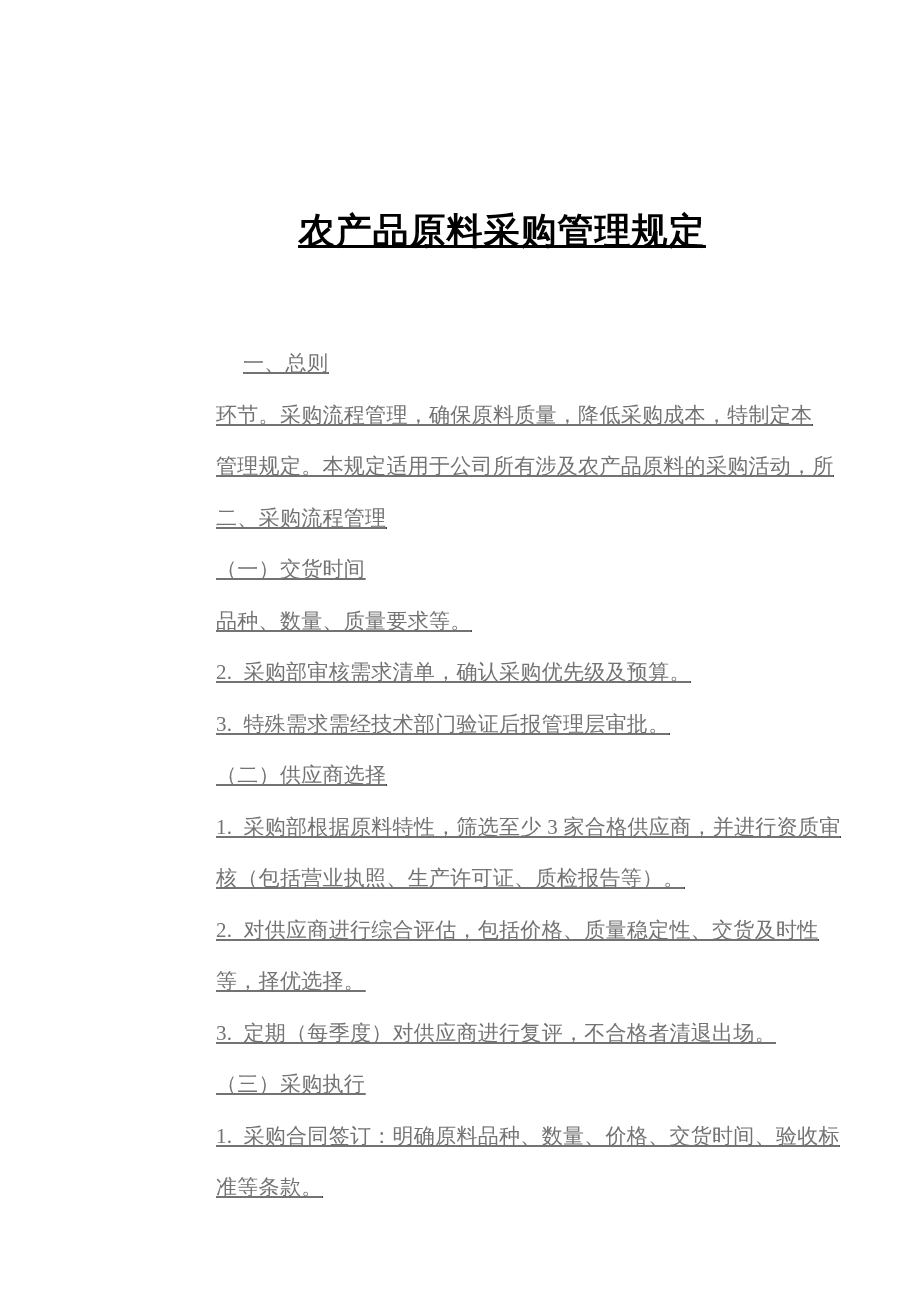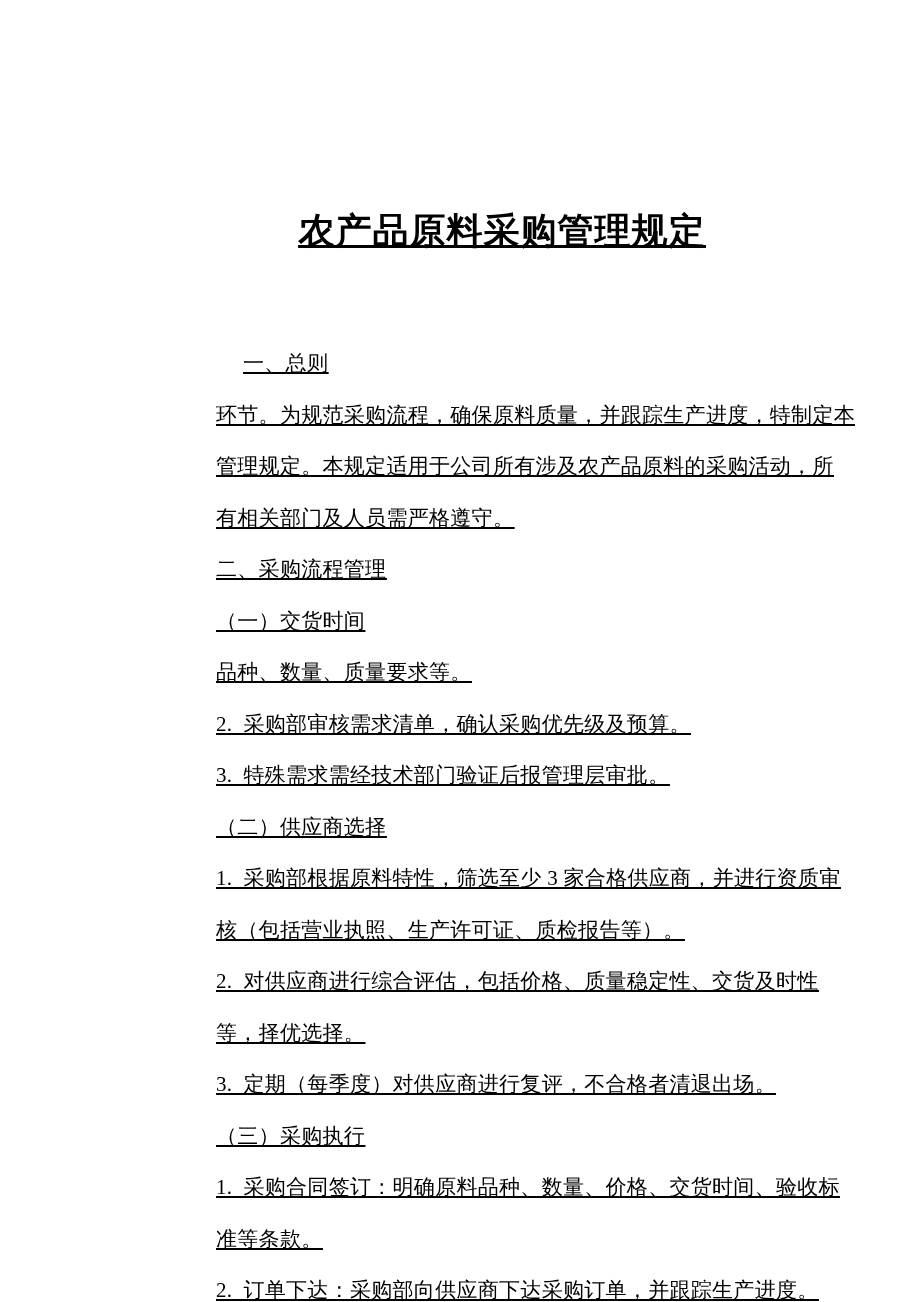--- a/index.html
+++ b/index.html
@@ -31,45 +31,43 @@
     margin-top: 52px;
     padding-left: 140px;
     padding-right: 140px;
   }
   .doc-line {
     font-size: 21px;
     line-height: 43.5px;
     height: 43.5px;
     letter-spacing: 0.3px;
     white-space: pre;
-    color: #000000;
+    color: #737373;
   }
   .doc-line.indent {
     padding-left: 36px;
   }
 </style>
 </head>
 <body>
 
 <div class="page">
   <h1 class="doc-title">农产品原料采购管理规定</h1>
   <div class="doc-body">
     <div class="doc-line indent">一、总则</div>
-    <div class="doc-line">环节。为规范采购流程，确保原料质量，并跟踪生产进度，特制定本</div>
+    <div class="doc-line">环节。采购流程管理，确保原料质量，降低采购成本，特制定本</div>
     <div class="doc-line">管理规定。本规定适用于公司所有涉及农产品原料的采购活动，所</div>
-    <div class="doc-line">有相关部门及人员需严格遵守。</div>
     <div class="doc-line">二、采购流程管理</div>
     <div class="doc-line">（一）交货时间</div>
     <div class="doc-line">品种、数量、质量要求等。</div>
     <div class="doc-line">2.  采购部审核需求清单，确认采购优先级及预算。</div>
     <div class="doc-line">3.  特殊需求需经技术部门验证后报管理层审批。</div>
     <div class="doc-line">（二）供应商选择</div>
     <div class="doc-line">1.  采购部根据原料特性，筛选至少 3 家合格供应商，并进行资质审</div>
     <div class="doc-line">核（包括营业执照、生产许可证、质检报告等）。</div>
     <div class="doc-line">2.  对供应商进行综合评估，包括价格、质量稳定性、交货及时性</div>
     <div class="doc-line">等，择优选择。</div>
     <div class="doc-line">3.  定期（每季度）对供应商进行复评，不合格者清退出场。</div>
     <div class="doc-line">（三）采购执行</div>
     <div class="doc-line">1.  采购合同签订：明确原料品种、数量、价格、交货时间、验收标</div>
     <div class="doc-line">准等条款。</div>
-    <div class="doc-line">2.  订单下达：采购部向供应商下达采购订单，并跟踪生产进度。</div>
   </div>
 </div>
 
 </body></html>

